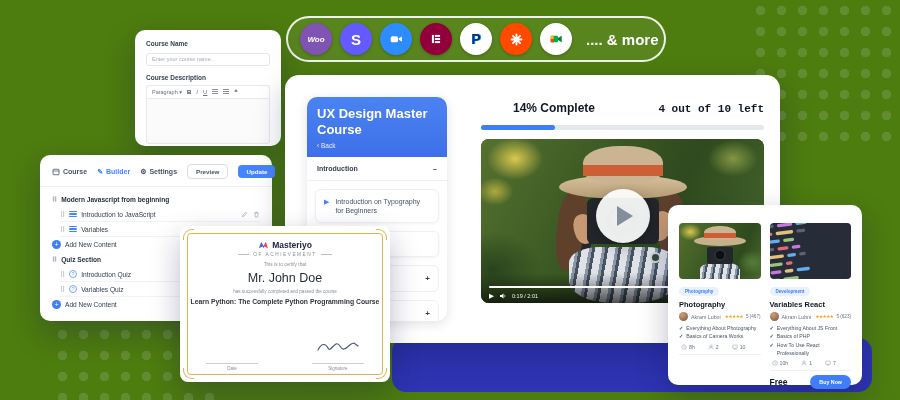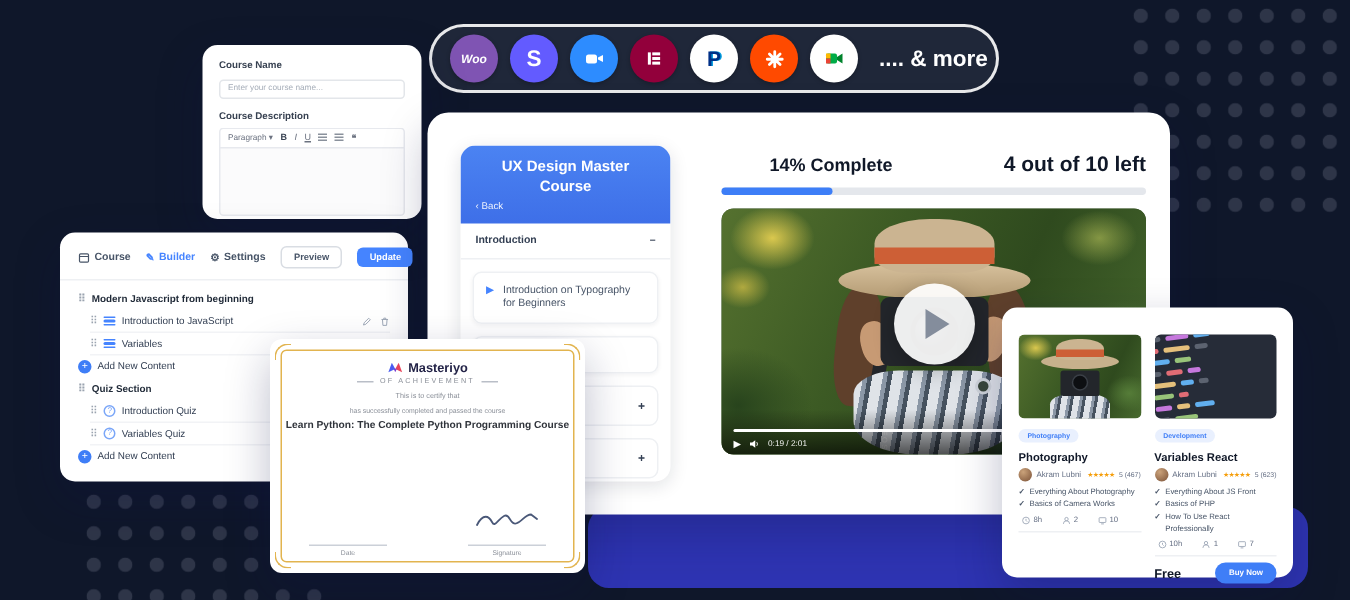--- a/index.html
+++ b/index.html
@@ -1,18 +1,18 @@
 <!DOCTYPE html>
 <html><head>
 <meta charset="utf-8">
 <style>
   * { margin:0; padding:0; box-sizing:border-box; }
   html,body { width:900px; height:400px; }
   body { font-family:"Liberation Sans",sans-serif; }
-  .stage { position:relative; width:900px; height:400px; background:#0f172a; overflow:hidden; }
+  .stage { position:relative; width:900px; height:400px; background:#4d7c0f; overflow:hidden; }
 
   
   .dots { position:absolute; background-image:radial-gradient(circle, rgba(235,237,255,.14) 4.5px, transparent 5px); background-size:21px 21px; }
   .dots-tr { right:0; top:0; width:150px; height:150px; }
   .dots-bl { left:52px; bottom:0; width:165px; height:118px; }
   .dark-band { position:absolute; left:392px; top:338px; width:480px; height:54px; background:#2E34B2; border-radius:14px; }
 
   .card { position:absolute; background:#fff; border-radius:10px; box-shadow:0 12px 30px rgba(15,18,70,.28); }
 
   
@@ -52,32 +52,32 @@
   .lesson-ic { display:inline-block; width:8px; }
   .lesson-ic i { display:block; height:1.5px; background:#4584ff; border-radius:1px; margin:1px 0; }
   .row-actions { margin-left:auto; display:flex; gap:5px; color:#98a2b3; }
   .plus-circle { width:9px; height:9px; border-radius:50%; background:#3f7ef7; color:#fff; font-size:7px; line-height:9px; text-align:center; flex:0 0 auto; }
   .quiz-ic { width:8px; height:8px; border-radius:50%; border:1px solid #7aa6f8; color:#7aa6f8; font-size:5.5px; line-height:7px; text-align:center; flex:0 0 auto; }
 
   
   .learn-card { left:285px; top:75px; width:495px; height:268px; border-radius:14px; z-index:5; }
   .lp-sidebar { position:absolute; left:22px; top:22px; width:140px; height:224px; background:#fff; border-radius:10px; box-shadow:0 3px 12px rgba(16,24,40,.12); overflow:hidden; }
   .lp-head { background:linear-gradient(#4b83f2,#3e6fe8); padding:9px 10px 8px; color:#fff; }
-  .lp-title { font-size:10px; font-weight:700; line-height:1.25;text-align:center; }
+  .lp-title { font-size:13px; font-weight:700; line-height:1.25; }
   .lp-back { font-size:6.5px; color:rgba(255,255,255,.9); margin-top:3px; cursor:pointer; }
   .lp-section { display:flex; align-items:center; padding:8px 10px; font-size:7px; font-weight:700; color:#344054; border-bottom:1px solid #eef0f3; }
   .lp-section .minus { margin-left:auto; font-weight:700; }
   .lp-item { margin:8px; padding:7px 8px; border:1px solid #eef0f3; border-radius:6px; display:flex; gap:6px; font-size:7px; color:#475467; line-height:1.35; box-shadow:0 1px 3px rgba(16,24,40,.05); }
   .lp-item .play { color:#4584ff; font-size:7px; }
   .lp-acc { display:flex; align-items:center; margin:8px; padding:8px 8px; border:1px solid #eef0f3; border-radius:6px; font-size:8px; color:#344054; }
   .lp-acc .plus { margin-left:auto; font-weight:700; }
 
   .lp-progress-row { position:absolute; left:196px; right:16px; top:26px; display:flex; justify-content:space-between; align-items:baseline; }
   .lp-complete { font-size:12px; font-weight:700; color:#101828;margin-left:32px; }
-  .lp-left { font-size:14px; font-weight:600; color:#101828; }
+  .lp-left { font-size:11px; font-weight:600; color:#101828;font-family:Liberation Mono, monospace; }
   .lp-bar { position:absolute; left:196px; right:16px; top:50px; height:5px; border-radius:3px; background:#e4e7ec; }
   .lp-fill { height:100%; border-radius:3px; background:#3d7ef7; }
 
   
   .video { position:absolute; left:196px; right:16px; top:64px; height:164px; border-radius:8px; overflow:hidden; background:#2f4a1e; }
   .photo { position:absolute; inset:0;
     background:
       radial-gradient(40px 30px at 12% 12%, rgba(226,205,80,.95), rgba(226,205,80,0) 70%),
       radial-gradient(26px 20px at 5% 32%, rgba(209,190,70,.75), transparent 70%),
       radial-gradient(36px 26px at 89% 12%, rgba(196,205,95,.55), transparent 70%),
@@ -424,20 +424,21 @@
           <path d="M9.5 9.5L12 15l2.5-5.5L12 10z" fill="#7a3fd0"></path>
       </svg>
       <span class="cert-brand">Masteriyo</span>
     </div>
     <div class="cert-sub">
       <span class="dash"></span>
       <span>OF ACHIEVEMENT</span>
       <span class="dash"></span>
     </div>
     <div class="cert-certify">This is to certify that</div>
+    <div class="cert-name">Mr. John Doe</div>
     <div class="cert-completed">has successfully completed and passed the course</div>
     <div class="cert-course">Learn Python: The Complete Python Programming Course</div>
     <svg class="cert-sig" width="44" height="14" viewBox="0 0 44 14">
       <path d="M2 10 C6 2 10 4 12 8 C14 12 16 6 20 4 C24 2 24 10 28 9 C32 8 34 3 38 3 L42 6" stroke="#4a5878" fill="none" stroke-width="1.2" stroke-linecap="round"></path>
     </svg>
     <div class="cert-lines">
       <div class="cert-line">Date</div>
       <div class="cert-line">Signature</div>
     </div>
   </div>

